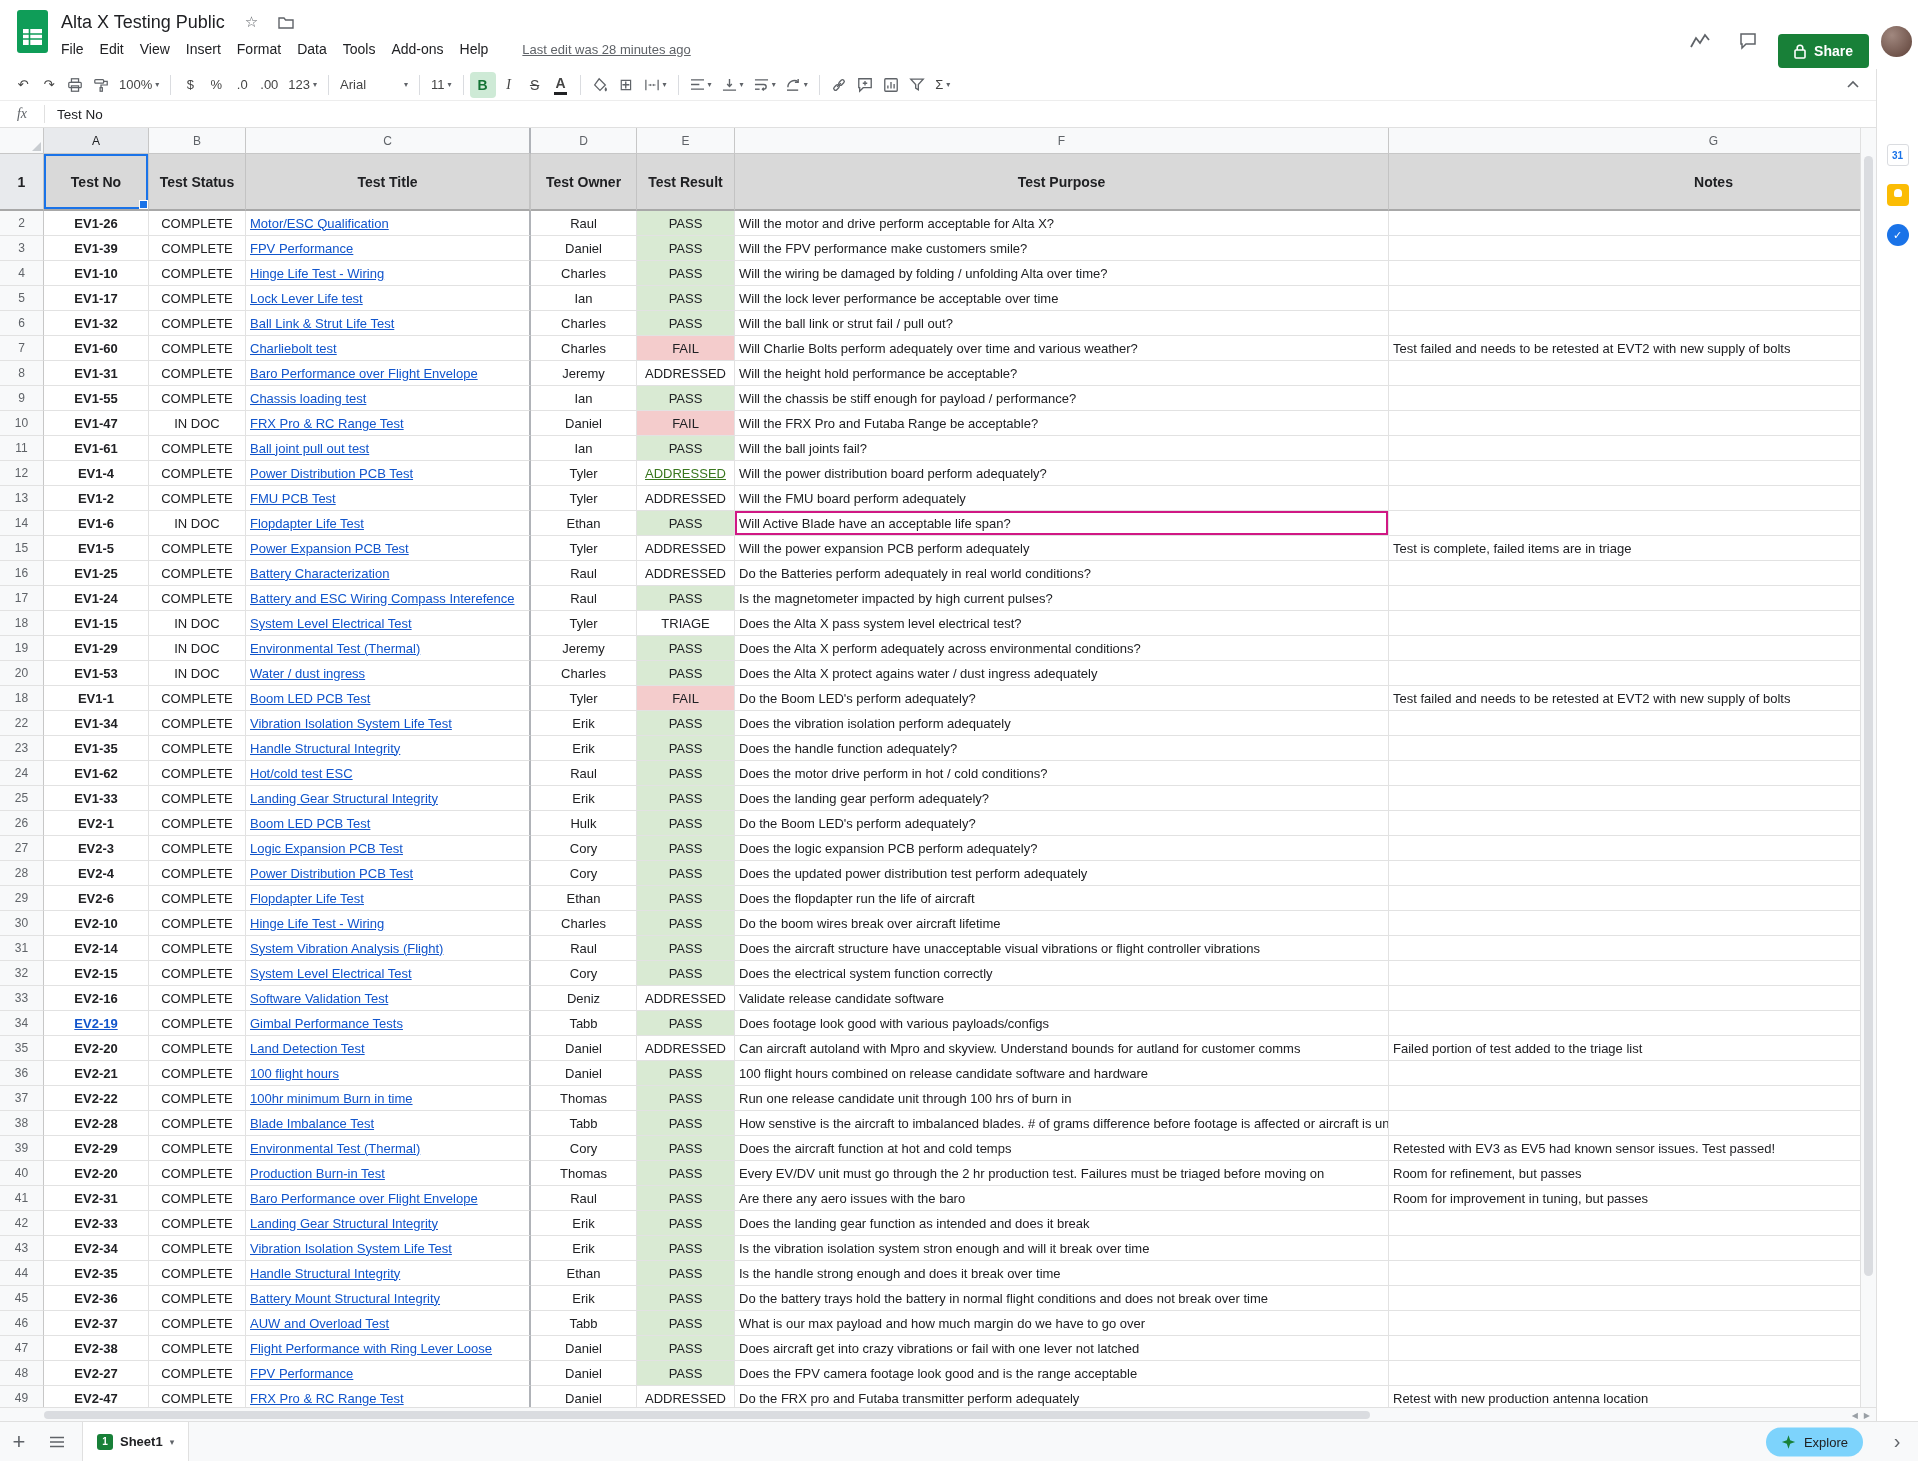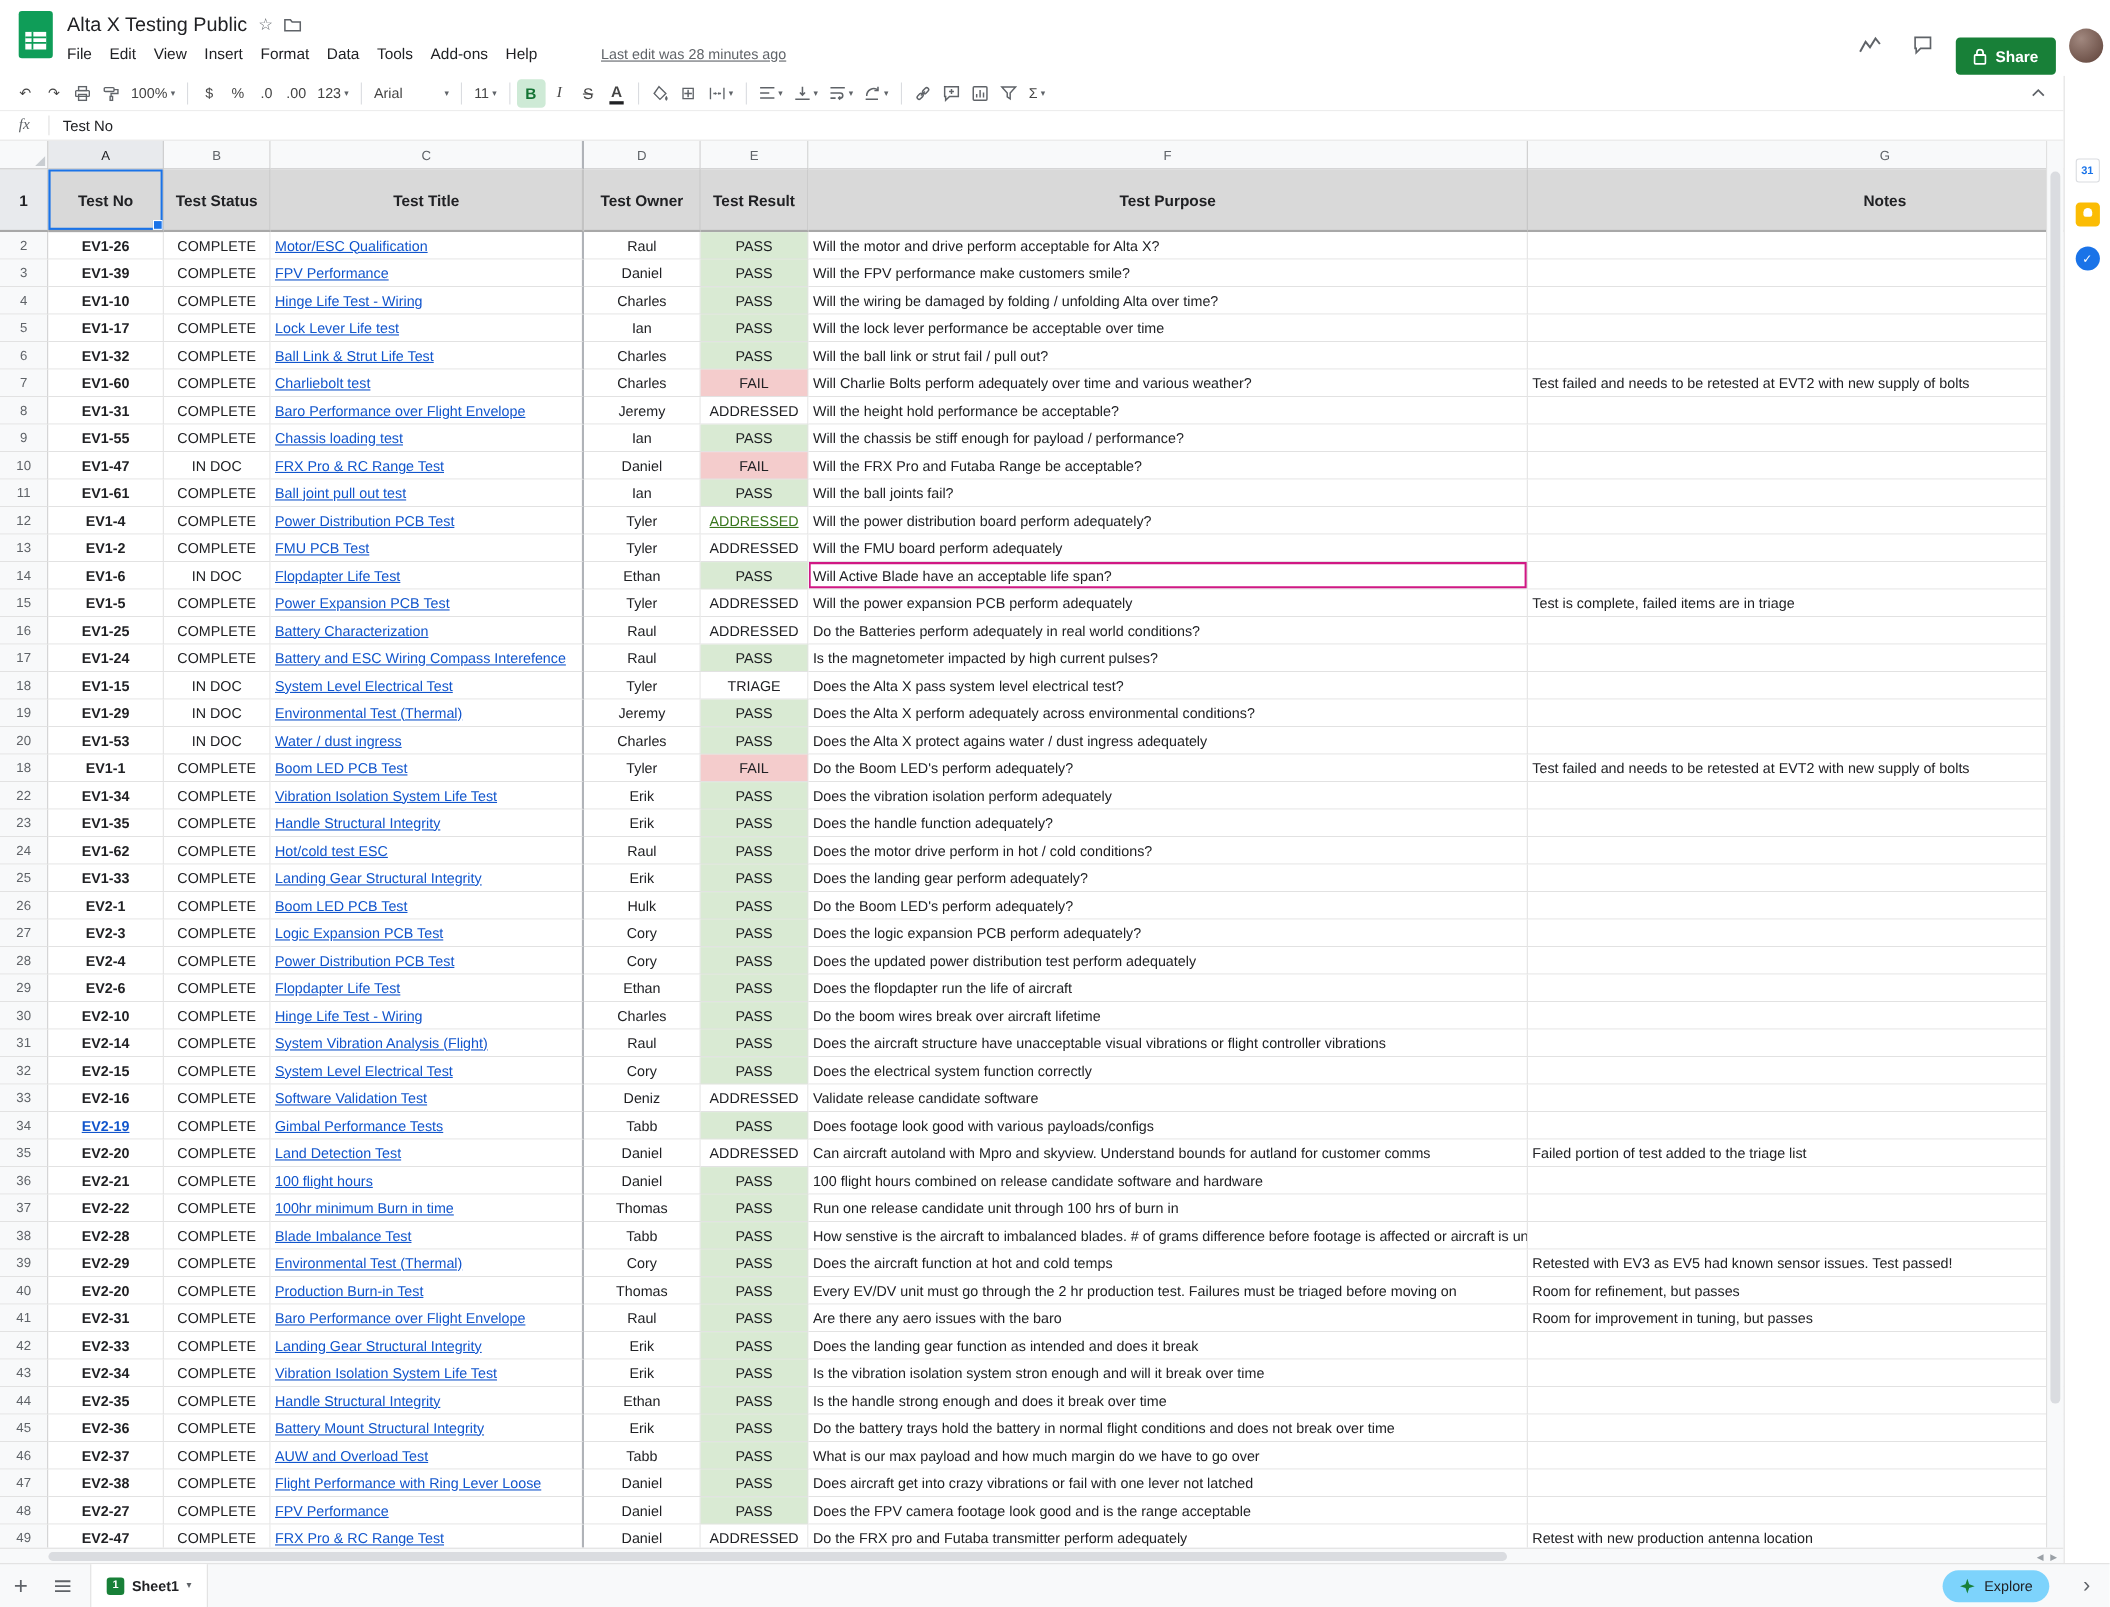--- a/index.html
+++ b/index.html
@@ -6,21 +6,21 @@
   *{box-sizing:border-box;margin:0;padding:0;}
   html,body{width:1918px;height:1461px;overflow:hidden;}
   body{font-family:"Liberation Sans","DejaVu Sans",sans-serif;background:#fff;color:#202124;}
   button{font-family:inherit;background:none;border:none;cursor:pointer;color:inherit;}
   #app{position:relative;width:1918px;height:1461px;background:#fff;overflow:hidden;}
 
   
   .titlebar{position:absolute;top:0;left:0;right:0;height:69px;background:#fff;display:flex;align-items:flex-start;}
   .logo{margin:9px 12px 0 16px;flex:none;}
   .title-block{padding-top:8px;}
-  .title-row{display:flex;align-items:center;gap:10px;height:28px;}
+  .title-row{display:flex;align-items:center;gap:20px;height:28px;}
   .doc-title{font-size:18px;color:#202124;}
   .title-ico{color:#5f6368;font-size:15px;display:flex;align-items:center;}
   .menu-row{display:flex;align-items:center;height:26px;margin-left:-8px;}
   .menu-item{font-size:14px;color:#202124;padding:2px 8px;border-radius:4px;}
   .last-edit{font-size:13px;color:#5f6368;text-decoration:underline;margin-left:26px;white-space:nowrap;}
   .top-actions{position:absolute;right:6px;top:14px;display:flex;align-items:center;gap:12px;}
   .icon-btn{width:36px;height:36px;display:flex;align-items:center;justify-content:center;border-radius:50%;color:#5f6368;}
   .share-btn{display:flex;align-items:center;gap:8px;background:#188038;color:#fff;font-size:14px;font-weight:bold;border-radius:4px;padding:9px 16px;margin-top:20px;}
   .avatar{width:31px;height:31px;border-radius:50%;background:radial-gradient(circle at 35% 30%,#a1887f,#5d4037);flex:none;}
 
@@ -116,21 +116,21 @@
     <div class="title-block">
       <div class="title-row">
         <span class="doc-title">Alta X Testing Public</span>
         <span class="title-ico">☆</span>
         <span class="title-ico">
           <svg width="16" height="13" viewBox="0 0 16 13" fill="none" stroke="#5f6368" stroke-width="1.4">
               <path d="M1 2h5l1.6 2H15v8H1z"></path>
             </svg>
         </span>
       </div>
-      <div style="display:flex;align-items:center;gap:24px;">
+      <div style="display:flex;align-items:center;">
         <nav class="menu-row">
             <button class="menu-item">File</button>
             <button class="menu-item">Edit</button>
             <button class="menu-item">View</button>
             <button class="menu-item">Insert</button>
             <button class="menu-item">Format</button>
             <button class="menu-item">Data</button>
             <button class="menu-item">Tools</button>
             <button class="menu-item">Add-ons</button>
             <button class="menu-item">Help</button>

